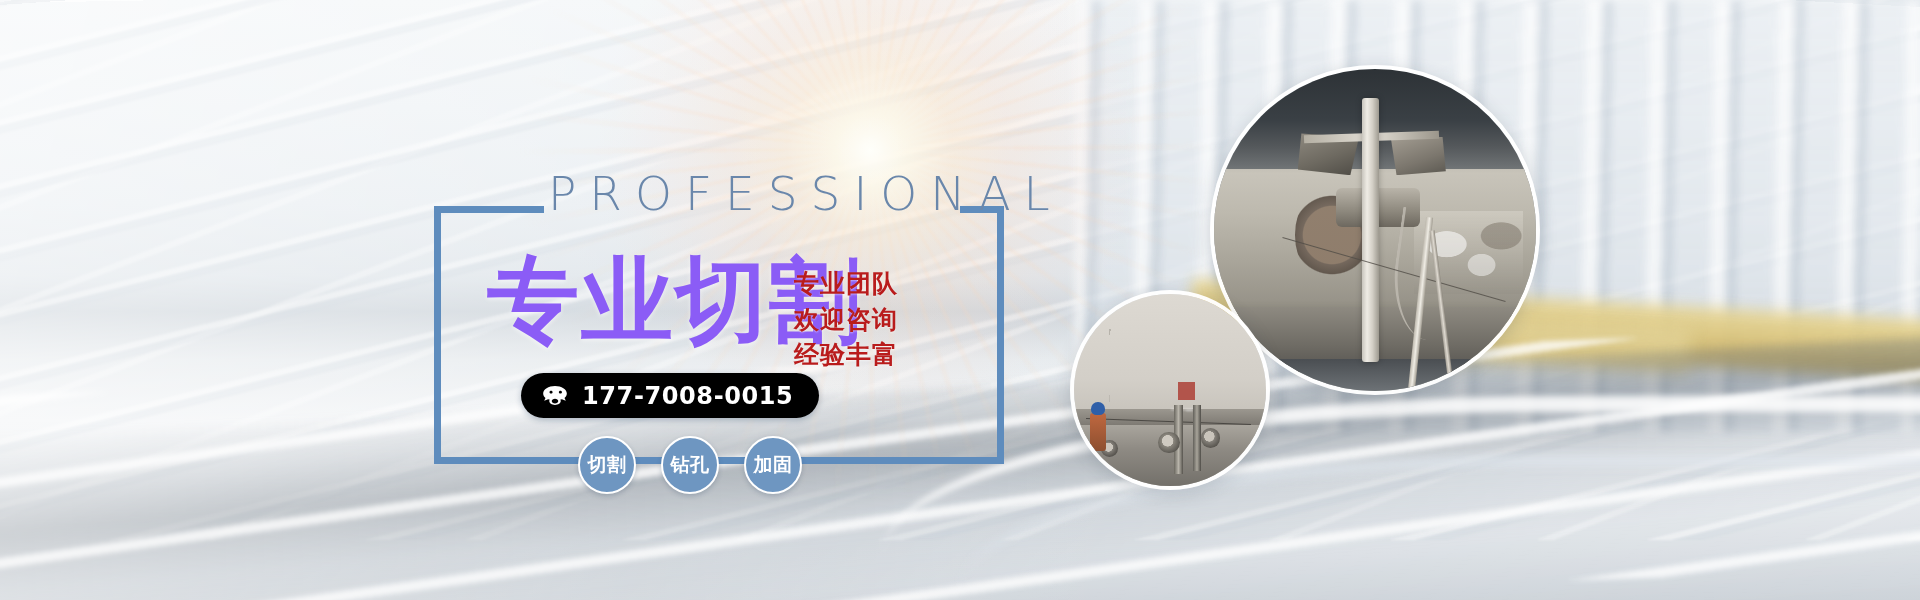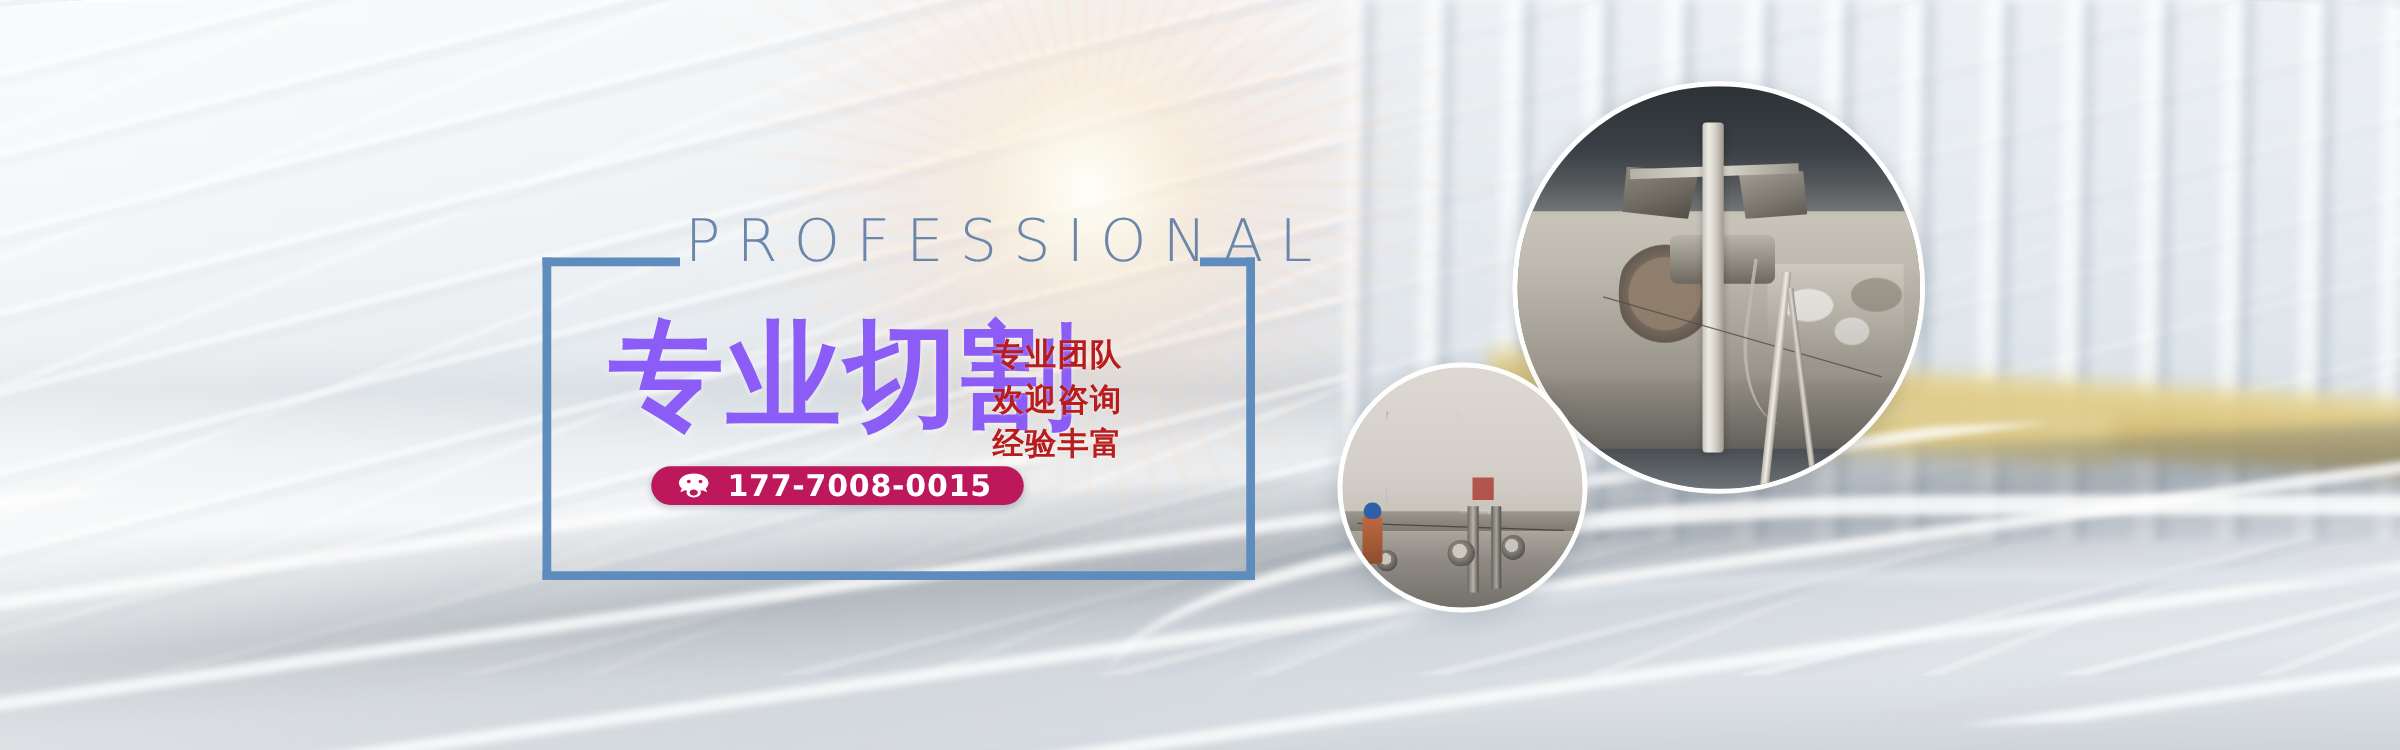--- a/index.html
+++ b/index.html
@@ -383,26 +383,26 @@
     font-weight:bold;
     line-height:1.42;
     letter-spacing:1px;
     white-space:nowrap;
   }
   .features div{ text-shadow:0 1px 2px rgba(255,255,255,.5); }
 
   .phonebar{
     position:absolute;
     left:521px; top:373px;
-    height:31px;
+    height:45px;
     padding:0 26px 0 20px;
     display:flex;
     align-items:center;
     gap:13px;
-    background:#be185d;
+    background:#000000;
     border-radius:23px;
     box-shadow:0 2px 6px rgba(20,50,90,.28);
   }
   .phonebar .tel-icon{
     width:28px; height:24px;
     display:block;
     flex:0 0 auto;
   }
   .phonebar .num{
     color:#ffffff;
@@ -516,14 +516,19 @@
     <div>经验丰富</div>
   </div>
 
   <div class="phonebar">
     <svg class="tel-icon" viewBox="0 0 32 28" aria-hidden="true">
       <path fill="#ffffff" d="M16 2.2c-7.6 0-13.8 3.9-13.8 8.8 0 2 1 3.8 2.7 5.2l-1.5 3.4 4.6-1.9c.6.2 1.2.3 1.8.4-.3.5-.5 1.1-.5 1.8 0 2.5 2.9 4.5 6.7 4.5s6.7-2 6.7-4.5c0-.7-.2-1.3-.5-1.8.6-.1 1.2-.2 1.8-.4l4.6 1.9-1.5-3.4c1.7-1.4 2.7-3.2 2.7-5.2 0-4.9-6.2-8.8-13.8-8.8zm-6.4 7.4c0-.9.8-1.6 1.8-1.6s1.8.7 1.8 1.6-.8 1.6-1.8 1.6-1.8-.7-1.8-1.6zm10.9 0c0-.9.8-1.6 1.8-1.6s1.8.7 1.8 1.6-.8 1.6-1.8 1.6-1.8-.7-1.8-1.6zM16 17.1c2.1 0 3.8 1.3 3.8 2.8S18.1 22.8 16 22.8s-3.8-1.3-3.8-2.9 1.7-2.8 3.8-2.8z"></path>
     </svg>
     <span class="num">177-7008-0015</span>
   </div>
 
+  <div class="tags">
+    <div class="tag">切割</div>
+    <div class="tag">钻孔</div>
+    <div class="tag">加固</div>
+  </div>
 
 </div>
 
 </body></html>

